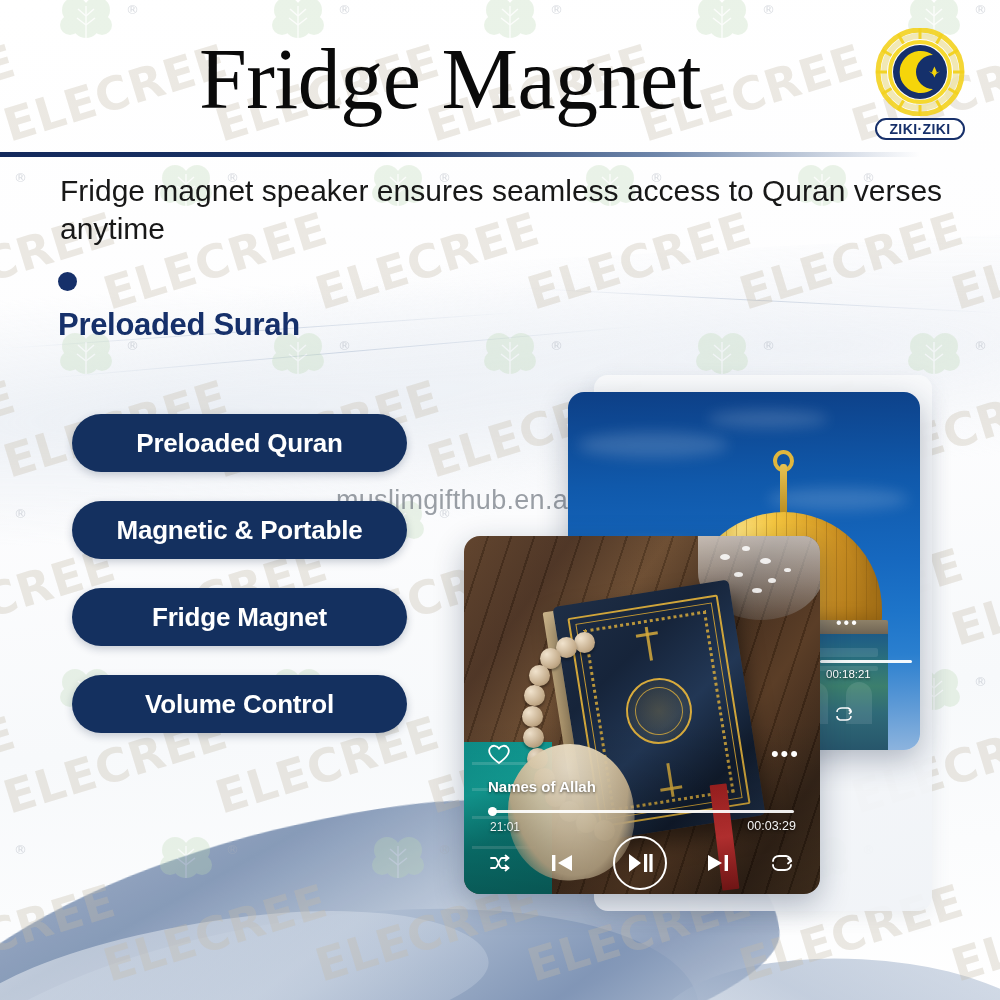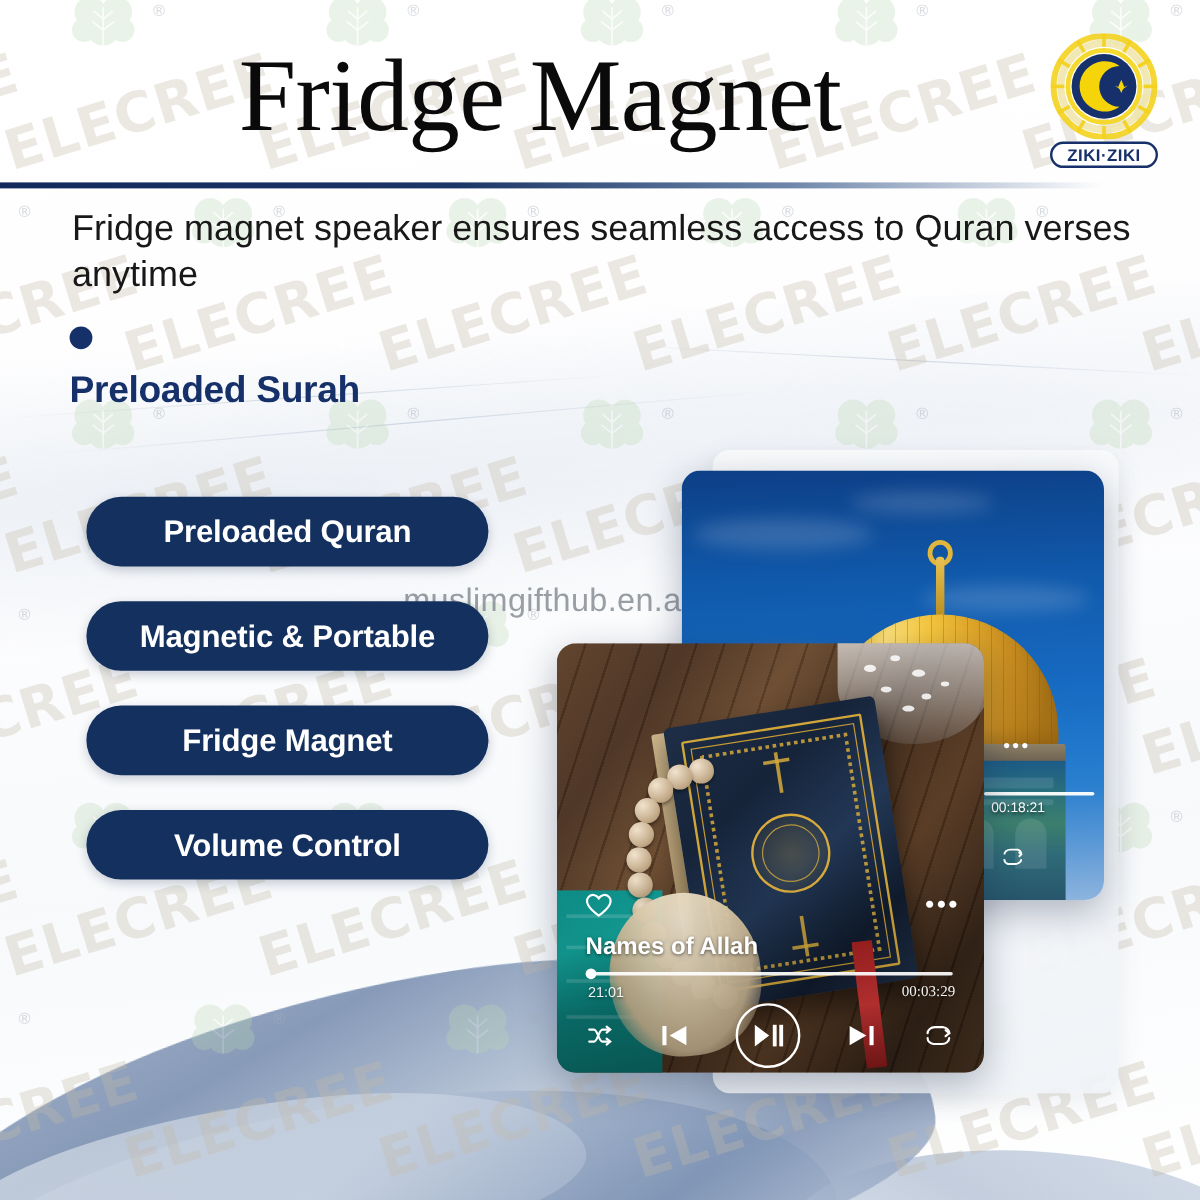--- a/index.html
+++ b/index.html
@@ -166,28 +166,28 @@
       background:linear-gradient(180deg,#a32121,#cf3636 50%,#8d1b1b);
       transform:rotate(-7deg); border-radius:1px; }
 
   
   .overlay { position:absolute; inset:0; }
   .ov-grad { position:absolute; left:0; bottom:0; width:100%; height:48%;
       background:linear-gradient(180deg,rgba(0,0,0,0),rgba(0,0,0,.10) 40%,rgba(0,0,0,.22)); }
   .heart { position:absolute; left:22px; }
   .dots3 { position:absolute; right:20px; color:#fff; font-size:22px;
       letter-spacing:2px; line-height:8px; }
-  .trackname { position:absolute; left:24px; color:#fff; font-size:20px;
+  .trackname { position:absolute; left:24px; color:#fff; font-size:15px;
       font-weight:600; text-shadow:0 1px 3px rgba(0,0,0,.6); }
   .bar { position:absolute; height:3px; background:rgba(255,255,255,.92); border-radius:2px; }
   .knob { position:absolute; width:9px; height:9px; border-radius:50%; background:#fff; }
   .tmin { position:absolute; color:rgba(255,255,255,.92); font-size:12px;
       text-shadow:0 1px 3px rgba(0,0,0,.6); }
   .tmax { position:absolute; color:rgba(255,255,255,.95); font-size:12.5px;
-      text-shadow:0 1px 3px rgba(0,0,0,.6);font-family:Liberation Serif, serif; }
+      text-shadow:0 1px 3px rgba(0,0,0,.6); }
   .ctrls { position:absolute; left:0; width:100%; display:flex;
       align-items:center; justify-content:center; gap:38px; }
   .ctrl { color:#fff; display:flex; align-items:center; justify-content:center; }
   .playbtn { width:54px; height:54px; border:2.5px solid #fff; border-radius:50%;
       display:flex; align-items:center; justify-content:center; }
 
   
   .mini-bar { position:absolute; left:252px; top:268px; width:92px; height:2.5px;
       background:rgba(255,255,255,.95); border-radius:2px; }
   .mini-time { position:absolute; left:258px; top:276px; color:#fff; font-size:11.5px;

